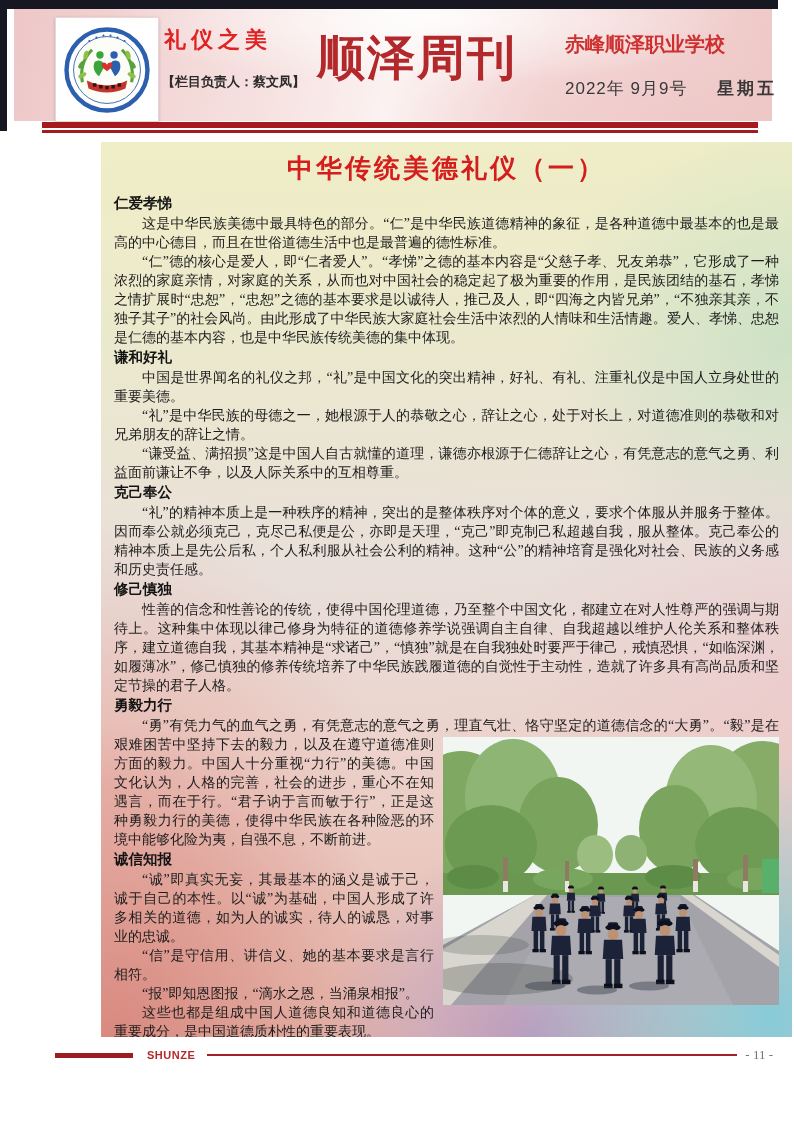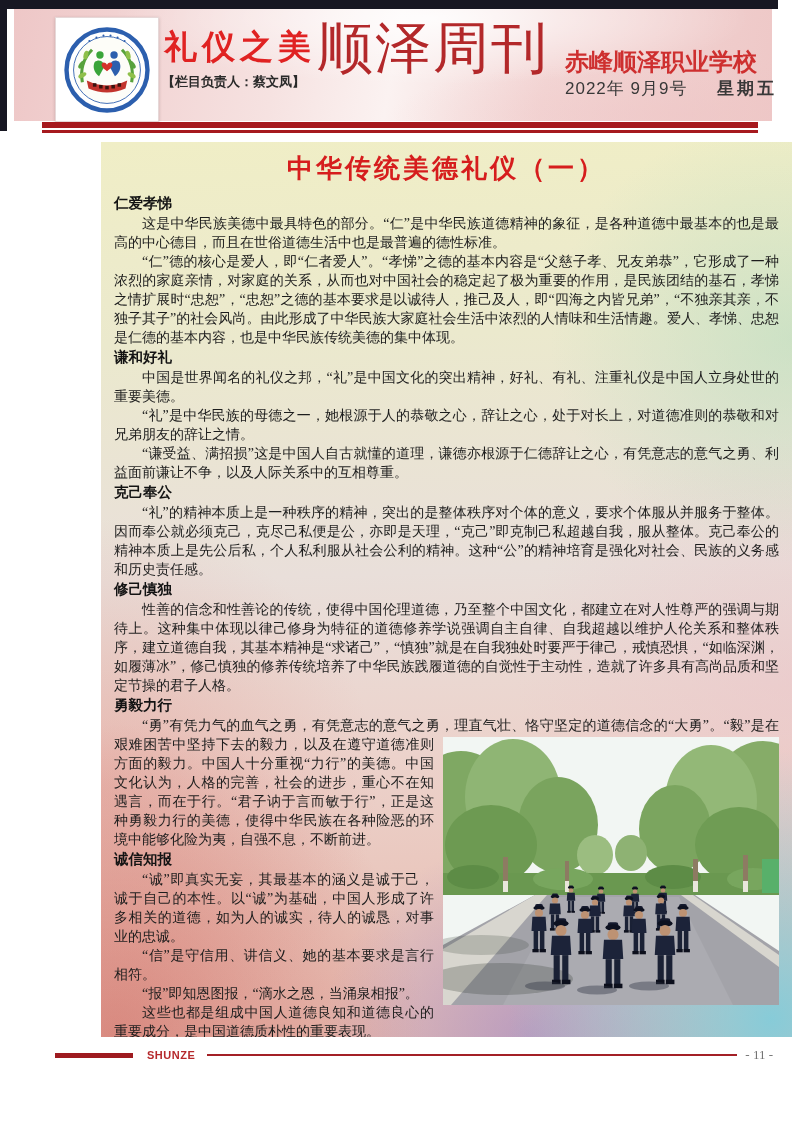--- a/index.html
+++ b/index.html
@@ -11,27 +11,27 @@
   
   .header{position:absolute;left:14px;top:9px;width:758px;height:112px;
     background:
       radial-gradient(60% 85% at 55% 8%, rgba(255,255,255,.85), rgba(255,255,255,0) 70%),
       radial-gradient(45% 60% at 88% 95%, rgba(238,198,198,.55), rgba(238,198,198,0) 85%),
       linear-gradient(100deg,#eec7c7,#f6e2e1 35%,#fbf2f1 50%,#f3d6d5 70%,#eec8c7 100%);}
   .logo-box{position:absolute;left:41px;top:8px;width:102px;height:103px;background:#ffffff;
     border:1px solid #e6d8d8;box-shadow:0 1px 3px rgba(90,60,60,.25);display:flex;
     align-items:center;justify-content:center;}
   .col-title{position:absolute;left:150px;top:16px;font-family:"Liberation Sans","DejaVu Sans",sans-serif;
-    font-weight:bold;font-size:33px;letter-spacing:5px;color:#e02222;}
+    font-weight:bold;font-size:22px;letter-spacing:5px;color:#e02222;}
   .col-manager{position:absolute;left:148px;top:64px;font-family:"Liberation Sans","DejaVu Sans",sans-serif;
     font-weight:bold;font-size:13px;color:#2a2a2a;}
-  .masthead{position:absolute;left:303px;top:2px;font-weight:400;font-size:56px;letter-spacing:2px;
+  .masthead{position:absolute;left:303px;top:17px;font-weight:700;font-size:48px;letter-spacing:2px;
     color:#b3282a;font-family:"DejaVu Serif","Liberation Serif",serif;}
   .school{position:absolute;left:551px;top:22px;font-family:"Liberation Sans","DejaVu Sans",sans-serif;
-    font-weight:bold;font-size:24px;color:#ce2f2f;white-space:nowrap;margin-top:15px;}
+    font-weight:bold;font-size:20px;color:#ce2f2f;white-space:nowrap;}
   .dateline{position:absolute;left:551px;top:68px;width:212px;display:flex;justify-content:space-between;
     font-size:17px;color:#383838;font-family:"Liberation Sans","DejaVu Sans",sans-serif;text-align:right;}
   .weekday{font-weight:bold;letter-spacing:3px;}
   .issue-date{letter-spacing:1px;}
   
   .rule-wrap{position:absolute;left:42px;top:122px;width:716px;}
   .rule-thick{height:6px;background:#a6191e;}
   .rule-thin{height:3px;background:#a6191e;margin-top:2px;}
   
   .content{position:absolute;left:55px;top:142px;width:691px;height:895px;box-sizing:border-box;

